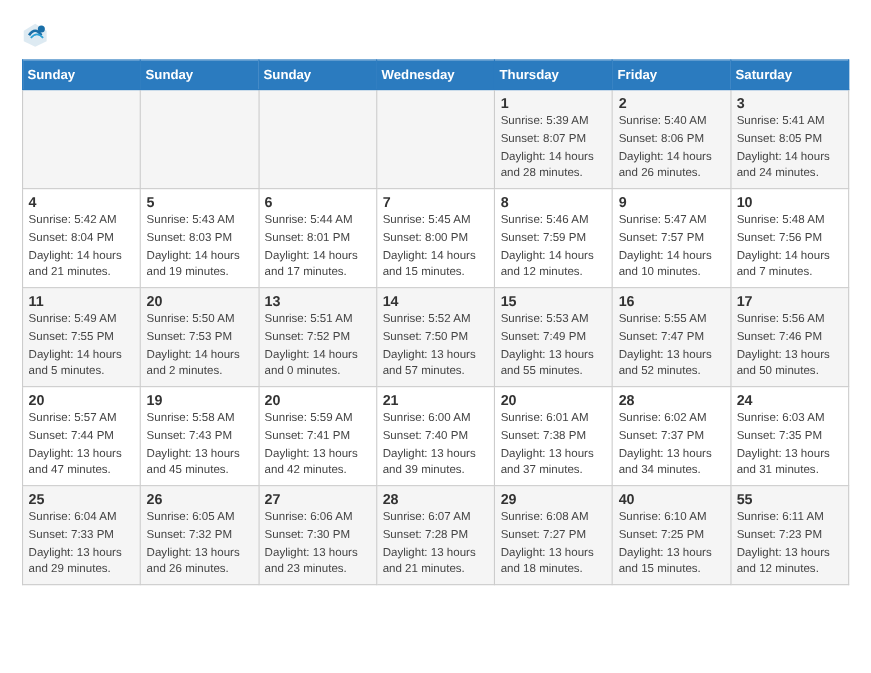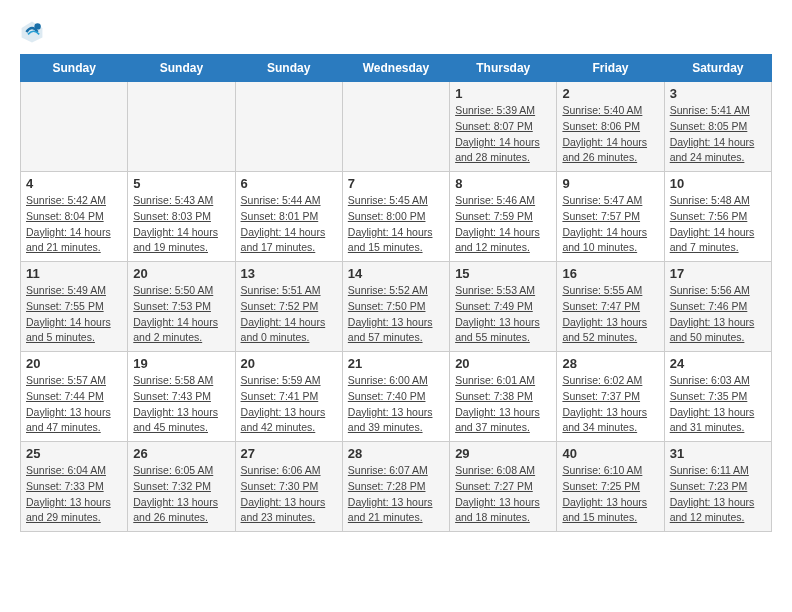--- a/index.html
+++ b/index.html
@@ -54,21 +54,21 @@
       width: 100%;
       border-collapse: collapse;
       font-size: 11px;
     }
     thead tr {
       background-color: #2b7bbf;
       color: white;
     }
     thead th {
       padding: 6px 4px;
-      text-align: center;
+      text-align: left;
       font-size: 12px;
       font-weight: bold;
       border: 1px solid #2b7bbf;
     }
     tbody tr {
       vertical-align: top;
     }
     tbody td {
       border: 1px solid #ccc;
       padding: 4px 5px;
@@ -86,21 +86,20 @@
       font-size: 13px;
       font-weight: bold;
       color: #333;
       display: block;
       margin-bottom: 2px;
     }
     .day-info {
       color: #444;
       line-height: 1.5;
       font-size: 10.5px;
-      text-decoration: underline;
     }
     .empty-cell {
       background-color: inherit;
     }
   </style>
 </head>
 <body>
 
 <div class="header">
   <div class="logo">
@@ -262,18 +261,18 @@
         </td>
         <td>
           <span class="day-number">29</span>
           <div class="day-info">Sunrise: 6:08 AM<br>Sunset: 7:27 PM<br>Daylight: 13 hours<br>and 18 minutes.</div>
         </td>
         <td>
           <span class="day-number">40</span>
           <div class="day-info">Sunrise: 6:10 AM<br>Sunset: 7:25 PM<br>Daylight: 13 hours<br>and 15 minutes.</div>
         </td>
         <td>
-          <span class="day-number">31</span>
+          <span class="day-number">55</span>
           <div class="day-info">Sunrise: 6:11 AM<br>Sunset: 7:23 PM<br>Daylight: 13 hours<br>and 12 minutes.</div>
         </td>
       </tr>
     </tbody>
 </table>
 
 </body></html>

